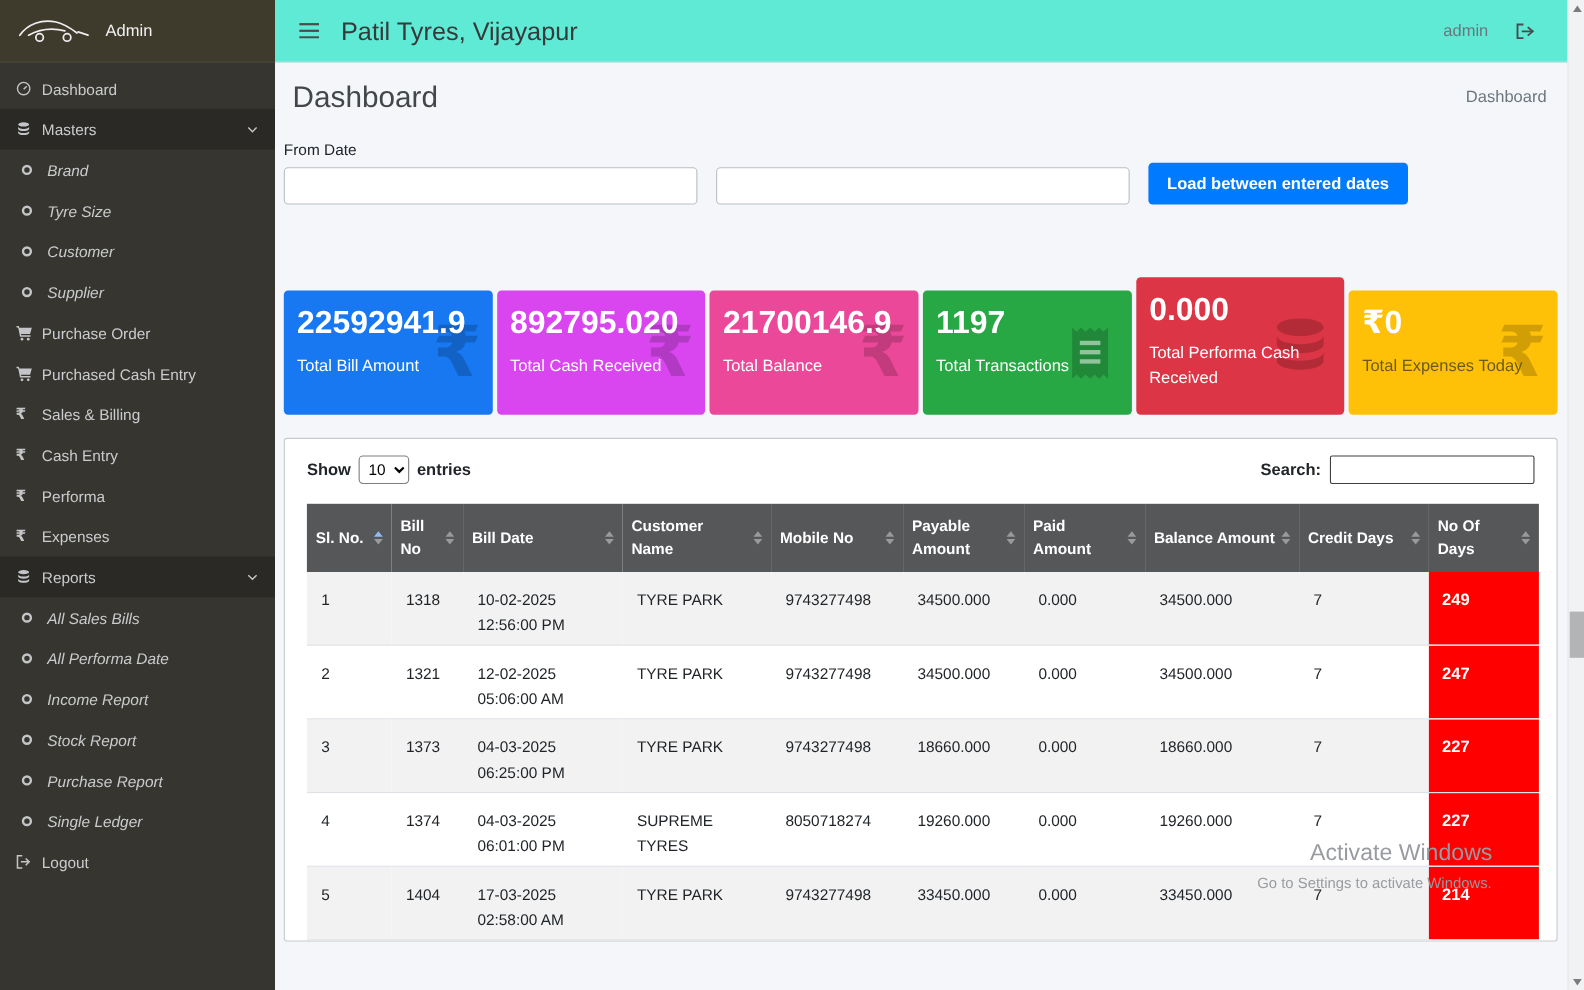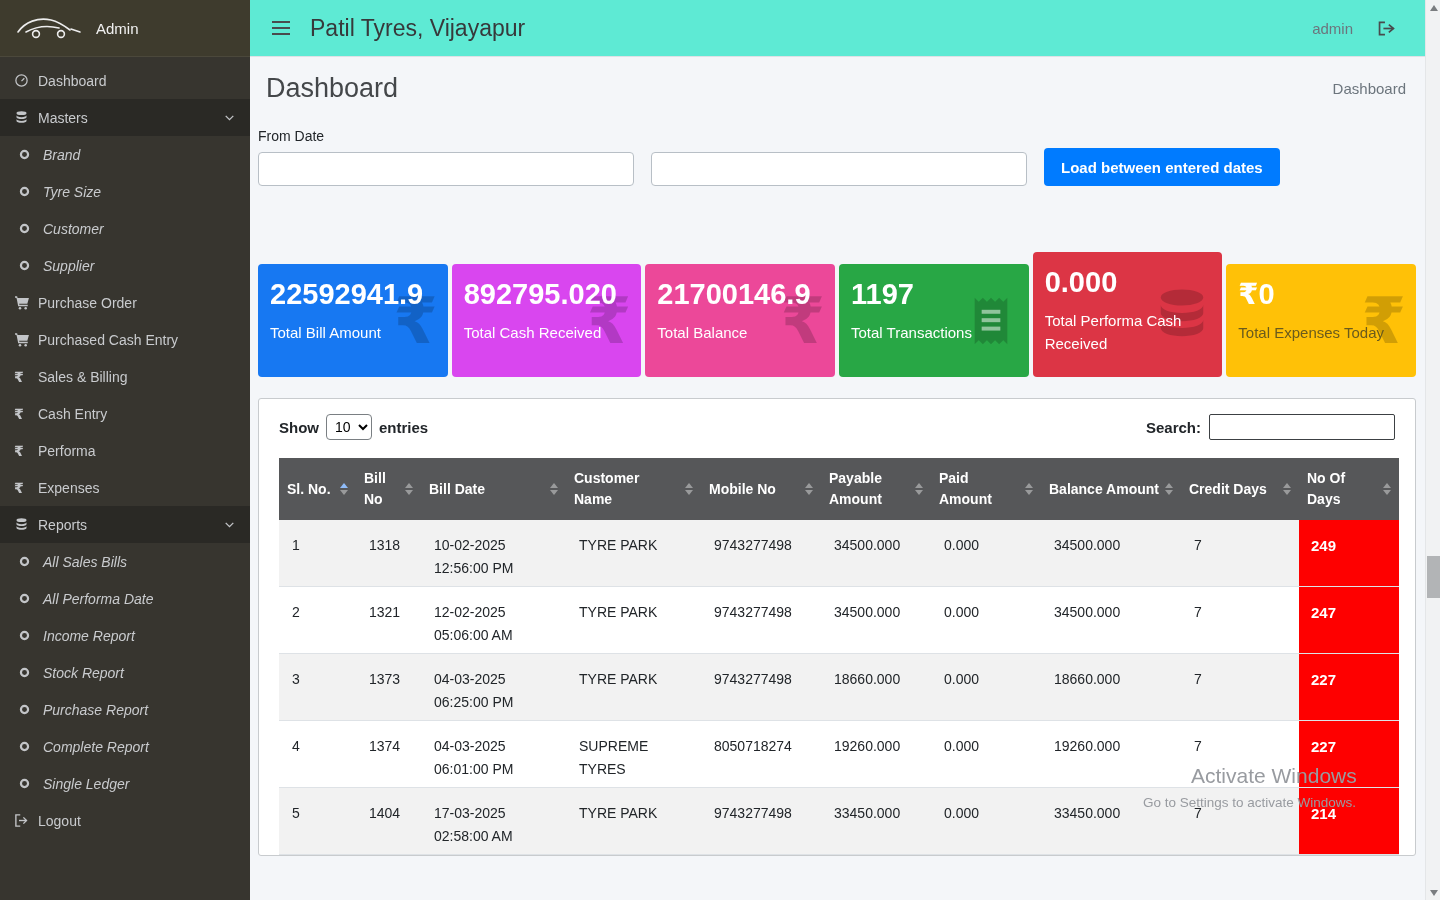--- a/index.html
+++ b/index.html
@@ -254,28 +254,20 @@
           </span>
           <span class="nav-label">Stock Report</span>
         </a>
         <a class="nav-item sub">
           <span class="nav-icon">
             <svg viewBox="0 0 16 16" width="11" height="11" fill="none" stroke="currentColor" stroke-width="3.2">
               <circle cx="8" cy="8" r="5.2"></circle>
             </svg>
           </span>
           <span class="nav-label">Purchase Report</span>
-        </a>
-        <a class="nav-item sub">
-          <span class="nav-icon">
-            <svg viewBox="0 0 16 16" width="11" height="11" fill="none" stroke="currentColor" stroke-width="3.2">
-              <circle cx="8" cy="8" r="5.2"></circle>
-            </svg>
-          </span>
-          <span class="nav-label">Complete Report</span>
         </a>
         <a class="nav-item sub">
           <span class="nav-icon">
             <svg viewBox="0 0 16 16" width="11" height="11" fill="none" stroke="currentColor" stroke-width="3.2">
               <circle cx="8" cy="8" r="5.2"></circle>
             </svg>
           </span>
           <span class="nav-label">Single Ledger</span>
         </a>
         <a class="nav-item">

